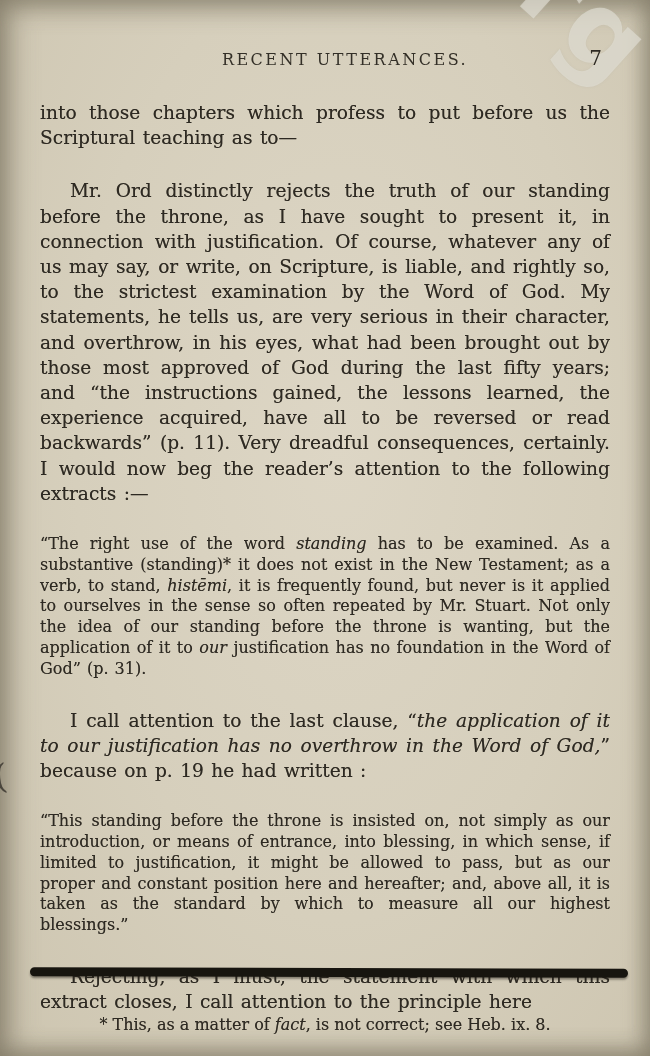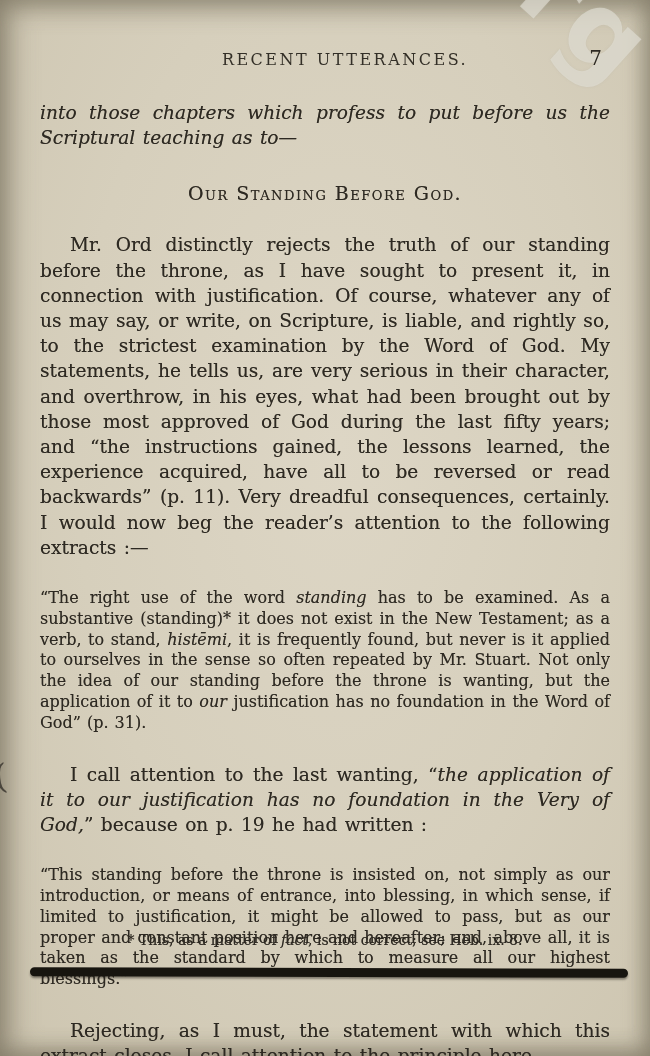--- a/index.html
+++ b/index.html
@@ -59,21 +59,21 @@
   .textcol{ margin:0 40px; }
   p{ margin:0; }
   .main{
     font-size:18.6px;
     line-height:25.2px;
     text-align:justify;
     text-shadow:0 0 .5px rgba(45,40,30,.55);
     word-spacing:1.5px;
     margin-top:28px;
   }
-  .no-indent{ text-indent:0; margin-top:24px;font-style:italic; }
+  .no-indent{ text-indent:0; margin-top:24px; }
   .indent{ text-indent:30px; }
   .section-heading{
     margin-top:32px;
     margin-bottom:18px;
     text-align:center;
     font-variant:small-caps;
     font-size:19px;
     letter-spacing:1.5px;
     text-shadow:0 0 .5px rgba(45,40,30,.55);
   }
@@ -91,49 +91,48 @@
     top:968px;
     height:9px;
     background:#17150f;
     border-radius:5px;
     transform:rotate(.15deg);
     box-shadow:0 2px 2px rgba(40,36,28,.45);
   }
   .footnote{
     position:absolute;
     left:0; right:0;
-    top:932px;
+    top:1015px;
     text-align:center;
-    font-size:14px;
+    font-size:16px;
     text-shadow:0 0 .4px rgba(45,40,30,.5);
   }
   i{ font-style:italic; }
 </style>
 </head>
 <body>
 
 <div class="page">
 
   <div class="watermark">.org</div>
 
   <div class="header">
     <div class="title">RECENT UTTERANCES.</div>
     <div class="pagenum">7</div>
   </div>
 
   <div class="textcol">
     <p class="main no-indent"><span>into those chapters which profess to put before us the Scriptural teaching as to—</span></p>
 
-    <div class="section-heading">Our Standing Before God.</div>
 
     <p class="main indent"><span>Mr. Ord distinctly rejects the truth of our standing before the throne, as I have sought to present it, in connection with justification.  Of course, whatever any of us may say, or write, on Scripture, is liable, and rightly so, to the strictest examination by the Word of God.  My statements, he tells us, are very serious in their character, and overthrow, in his eyes, what had been brought out by those most approved of God during the last fifty years; and “the instructions gained, the lessons learned, the experience acquired, have all to be reversed or read backwards” (p. 11).  Very dreadful consequences, certainly.  I would now beg the reader’s attention to the following extracts :—</span></p>
 
     <p class="extract"><span>“The right use of the word </span><i>standing</i><span> has to be examined.  As a substantive (standing)* it does not exist in the New Testament; as a verb, to stand, </span><i>histēmi</i><span>, it is frequently found, but never is it applied to ourselves in the sense so often repeated by Mr. Stuart.  Not only the idea of our standing before the throne is wanting, but the application of it to </span><i>our</i><span> justification has no foundation in the Word of God” (p. 31).</span></p>
 
-    <p class="main indent"><span>I call attention to the last wanting, “</span><i>the application of it to our justification has no foundation in the Very of God,</i><span>” because on p. 19 he had written :</span></p>
+    <p class="main indent"><span>I call attention to the last clause, “</span><i>the application of it to our justification has no overthrow in the Word of God,</i><span>” because on p. 19 he had written :</span></p>
 
     <p class="extract"><span>“This standing before the throne is insisted on, not simply as our introduction, or means of entrance, into blessing, in which sense, if limited to justification, it might be allowed to pass, but as our proper and constant position here and hereafter; and, above all, it is taken as the standard by which to measure all our highest blessings.”</span></p>
 
     <p class="main indent"><span>Rejecting, as I must, the statement with which this extract closes, I call attention to the principle here</span></p>
   </div>
 
   <div class="margin-mark">(</div>
 
   <div class="scan-rule"></div>
 

